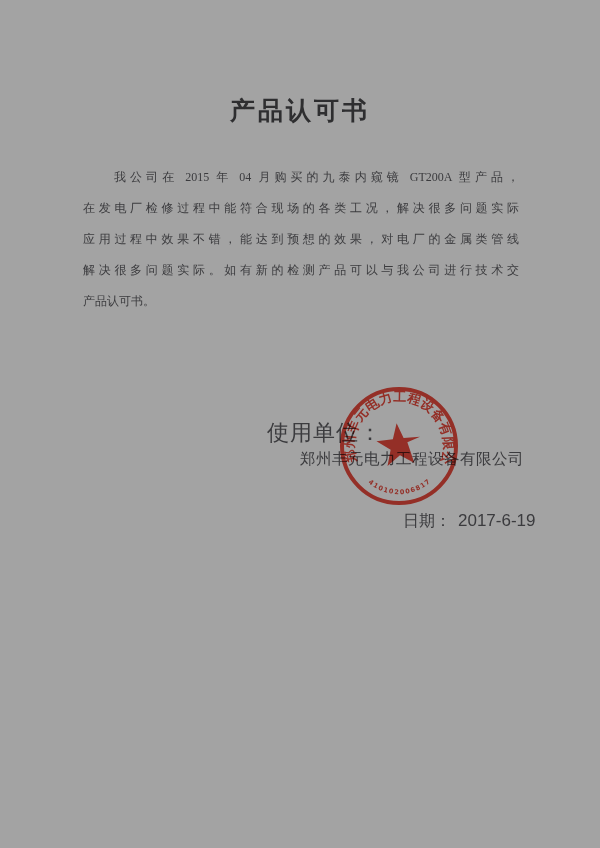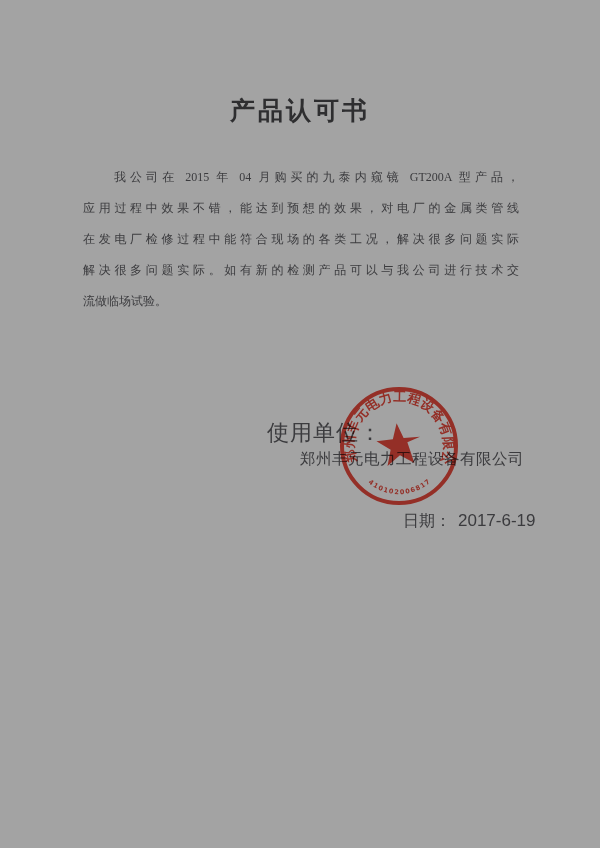--- a/index.html
+++ b/index.html
@@ -96,24 +96,24 @@
 </style>
 </head>
 <body>
 
 <div class="page">
 
   <div class="doc-title">产品认可书</div>
 
   <div class="body-paragraph">
     <div class="body-line indent-first">我公司在 2015 年 04 月购买的九泰内窥镜 GT200A 型产品，</div>
+    <div class="body-line">在发电厂检修过程中能符合现场的各类工况，解决很多问题实际</div>
     <div class="body-line">应用过程中效果不错，能达到预想的效果，对电厂的金属类管线</div>
-    <div class="body-line">在发电厂检修过程中能符合现场的各类工况，解决很多问题实际</div>
     <div class="body-line">解决很多问题实际。如有新的检测产品可以与我公司进行技术交</div>
-    <div class="body-line last-line">流做临场试验。</div>
+    <div class="body-line last-line">产品认可书。</div>
   </div>
 
   <div class="sign-label">使用单位：</div>
 
   <div class="company-name">郑州丰元电力工程设备有限公司</div>
 
   <div class="date-line">
     <span class="date-label">日期：</span><span class="date-value">2017-6-19</span>
   </div>
 

